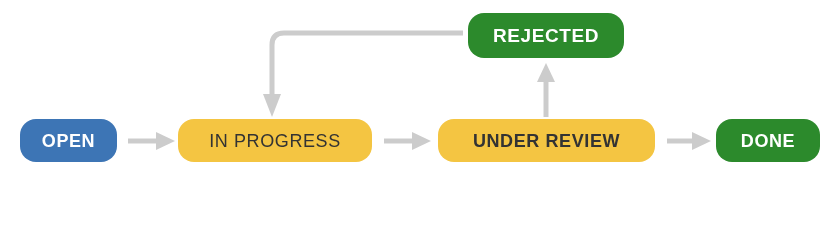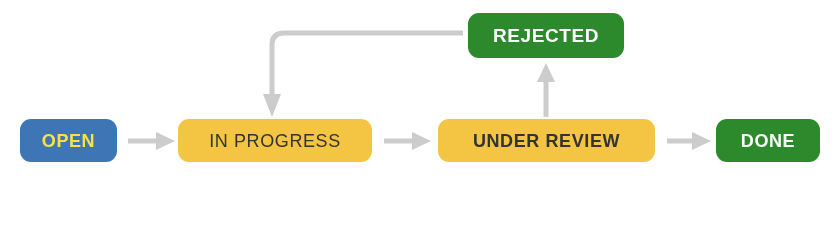--- a/index.html
+++ b/index.html
@@ -23,33 +23,33 @@
     top: 0;
     width: 840px;
     height: 180px;
   }
   .node {
     position: absolute;
     display: flex;
     align-items: center;
     justify-content: center;
     box-sizing: border-box;
-    border-radius: 11px;
+    border-radius: 16px;
     letter-spacing: 0.6px;
     white-space: nowrap;
     user-select: none;
   }
   .node-label {
     display: block;
     line-height: 1;
   }
   .node-open {
     left: 20px;  top: 119px;  width: 97px;  height: 43px;
     background: #3D75B5;
-    color: #fde047;
+    color: #ffffff;
     font-size: 18px;
     font-weight: bold;
   }
   .node-inprogress {
     left: 178px; top: 119px;  width: 194px; height: 43px;
     background: #F4C542;
     color: #333333;
     font-size: 18px;
     font-weight: normal;
   }

